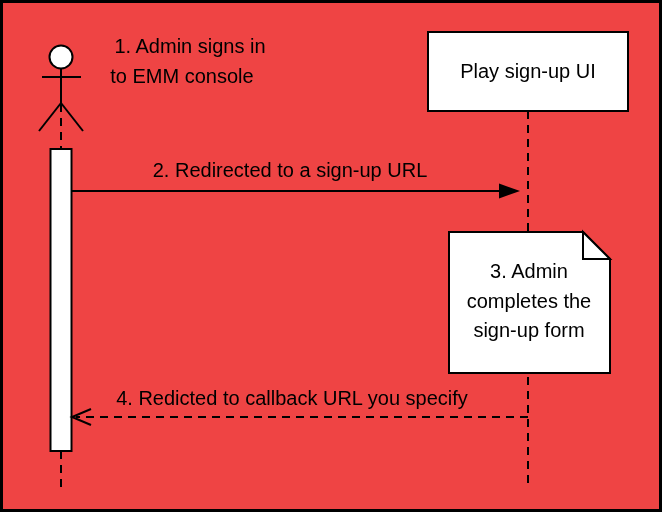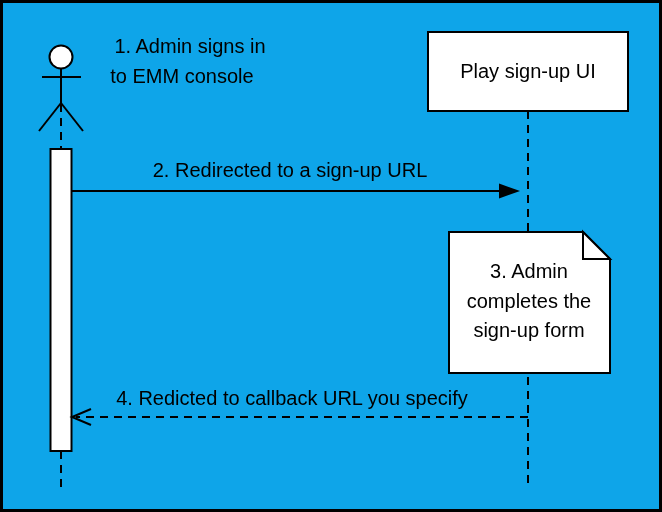--- a/index.html
+++ b/index.html
@@ -4,21 +4,21 @@
 <style>
   html, body {
     margin: 0;
     padding: 0;
     background: #ffffff;
   }
   .stage {
     width: 662px;
     height: 512px;
     position: relative;
-    background: #0ea5e9;
+    background: #ef4444;
     overflow: hidden;
   }
   svg text {
     font-family: "Liberation Sans", sans-serif;
     font-size: 20px;
     fill: #000000;
   }
   .shape {
     stroke: #000000;
     stroke-width: 2;

